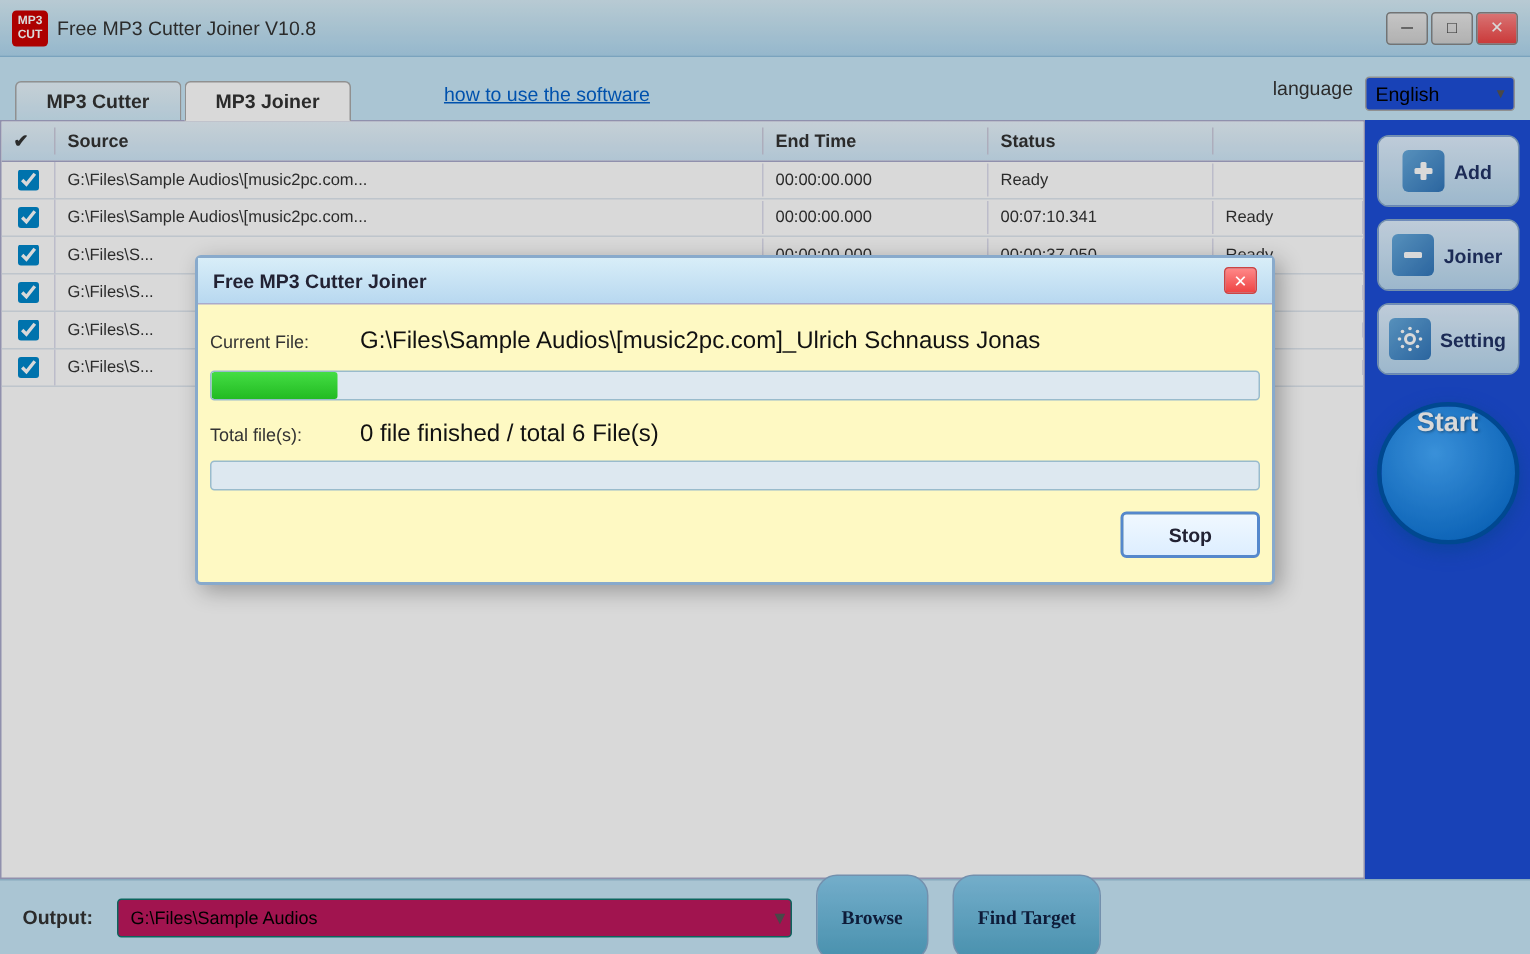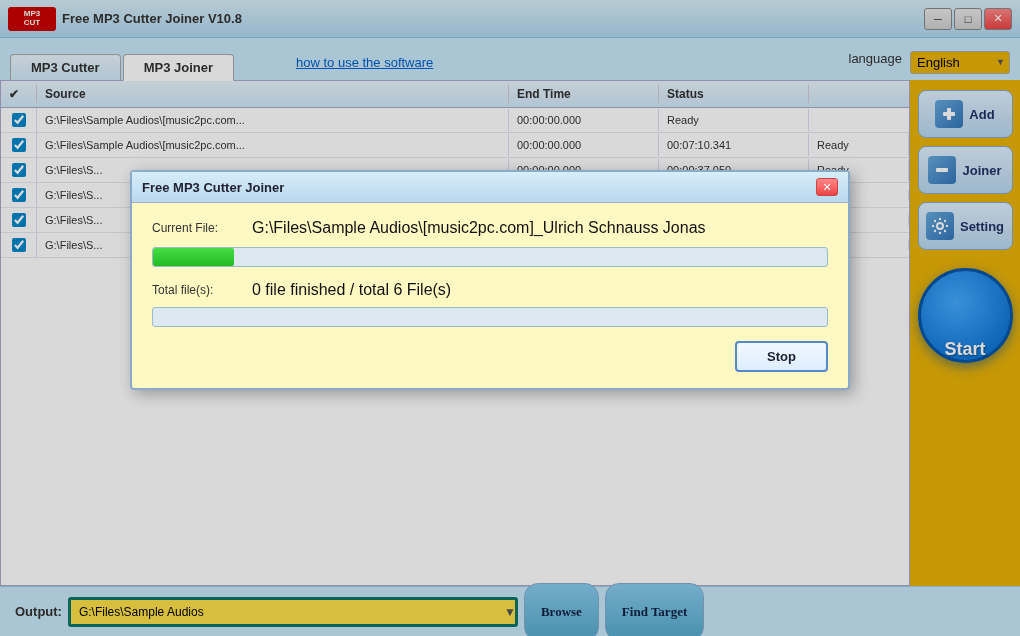--- a/index.html
+++ b/index.html
@@ -6,25 +6,25 @@
     body { width: 1020px; height: 636px; background: #c8e8f8; overflow: hidden; position: relative; }
 
     
     .title-bar {
       display: flex; align-items: center; justify-content: space-between;
       background: linear-gradient(to bottom, #d8eef8, #b0d8f0);
       height: 38px; padding: 0 8px; border-bottom: 1px solid #90c0e0;
     }
     .title-left { display: flex; align-items: center; gap: 6px; }
     .app-logo {
-      width: 48px; height: 24px; background: #cc0000; border-radius: 3px;
+      width: 24px; height: 24px; background: #cc0000; border-radius: 3px;
       display: flex; align-items: center; justify-content: center;
       font-size: 8px; color: white; font-weight: bold; line-height: 1.1;
     }
-    .title-text { font-size: 13px; font-weight: bold; color: #333; }
+    .title-text { font-size: 13px; font-weight: normal; color: #333; }
     .title-controls { display: flex; gap: 2px; }
     .title-btn {
       width: 28px; height: 22px; border: 1px solid #888; border-radius: 3px;
       background: linear-gradient(to bottom, #e8e8e8, #d0d0d0);
       cursor: pointer; display: flex; align-items: center; justify-content: center;
       font-size: 11px; color: #333;
     }
     .title-btn.close { background: linear-gradient(to bottom, #f88, #e44); color: white; }
 
     
@@ -46,21 +46,21 @@
       margin-left: 60px; color: #0060cc; text-decoration: underline;
       font-size: 13px; cursor: pointer; align-self: center;
     }
     .language-area {
       margin-left: auto; display: flex; align-items: flex-start; gap: 8px;
       align-self: center;
     }
     .lang-label { font-size: 13px; color: #333; }
     .lang-select {
       padding: 3px 20px 3px 6px; border: 1px solid #aaa; border-radius: 3px;
-      background: #eab308; font-size: 13px; cursor: pointer; appearance: none;
+      background: #1d4ed8; font-size: 13px; cursor: pointer; appearance: none;
       min-width: 100px;
     }
     .lang-select-wrapper { position: relative; }
     .lang-select-wrapper::after {
       content: '▼'; position: absolute; right: 5px; top: 50%; transform: translateY(-50%);
       font-size: 9px; color: #555; pointer-events: none;
     }
 
     
     .main-area {
@@ -87,51 +87,51 @@
       display: grid; grid-template-columns: 36px 1fr 150px 150px 100px;
       border-bottom: 1px solid #e0e8f0; align-items: center;
     }
     .cell { font-size: 11px; padding: 5px 8px; color: #333; border-right: 1px solid #dde; overflow: hidden; white-space: nowrap; }
     .check-cell { display: flex; align-items: center; justify-content: center; }
     .row-check { width: 14px; height: 14px; accent-color: #0088cc; }
 
     
     .sidebar {
       width: 110px; display: flex; flex-direction: column; align-items: center;
-      padding: 10px 6px; gap: 8px; background: #eab308;
+      padding: 10px 6px; gap: 8px; background: #1d4ed8;
     }
     .sidebar-btn {
       width: 95px; height: 48px; border-radius: 8px; border: 1px solid #88aacc;
       background: linear-gradient(to bottom, #e0f0ff, #b8d8f0);
       cursor: pointer; display: flex; align-items: center; justify-content: center; gap: 6px;
       font-size: 13px; font-weight: bold; color: #223366;
     }
     .sidebar-btn .icon-box {
       width: 28px; height: 28px; background: linear-gradient(135deg, #66aadd, #3377bb);
       border-radius: 4px; display: flex; align-items: center; justify-content: center; font-size: 14px;
     }
     .start-btn {
       width: 95px; height: 95px; border-radius: 50%; border: 3px solid #0055aa;
       background: radial-gradient(circle at 40% 35%, #44aaff, #0066cc);
-      cursor: pointer; display: flex; align-items: flex-end; justify-content: center;
+      cursor: pointer; display: flex; align-items: flex-start; justify-content: center;
       font-size: 18px; font-weight: bold; color: white; margin-top: 10px;
       box-shadow: 0 4px 12px rgba(0,80,160,0.5);
       text-shadow: 1px 1px 2px rgba(0,0,0,0.4);
     }
 
     
     .bottom-bar {
       height: 50px; background: #c8e8f8; display: flex; align-items: center;
-      padding: 0 15px; gap: 6px; border-top: 1px solid #a0c8e0;
+      padding: 0 15px; gap: 16px; border-top: 1px solid #a0c8e0;
     }
     .output-label { font-size: 13px; font-weight: bold; color: #333; }
     .output-input-wrapper { flex: 1; position: relative; max-width: 450px; }
     .output-input {
-      width: 100%; padding: 5px 30px 5px 8px; border: 3px solid #0f766e; border-radius: 3px;
-      background: #fde047; font-size: 12px;
+      width: 100%; padding: 5px 30px 5px 8px; border: 1px solid #0f766e; border-radius: 3px;
+      background: #be185d; font-size: 12px;
     }
     .output-dropdown {
       position: absolute; right: 2px; top: 50%; transform: translateY(-50%);
       background: none; border: none; cursor: pointer; font-size: 12px; color: #555;
     }
     .bottom-btn {
       padding: 20px 16px; border-radius: 14px; border: 1px solid #88aacc;
       background: linear-gradient(to bottom, #88ccee, #55aacc);
       font-size: 13px; font-weight: bold; color: #112244; cursor: pointer; font-family: Liberation Serif, serif;
     }
@@ -151,21 +151,21 @@
       display: flex; align-items: center; justify-content: space-between;
       background: linear-gradient(to bottom, #d8eef8, #b8d8f0);
       padding: 6px 10px; border-bottom: 1px solid #aac;
     }
     .dialog-title { font-size: 13px; font-weight: bold; color: #223; }
     .dialog-close {
       width: 22px; height: 18px; background: linear-gradient(to bottom, #f88, #e44);
       border: 1px solid #c44; border-radius: 3px; cursor: pointer;
       display: flex; align-items: center; justify-content: center; font-size: 11px; color: white;
     }
-    .dialog-body { padding: 16px 20px; }
+    .dialog-body { padding: 16px 8px; }
     .dialog-row { display: flex; align-items: center; margin-bottom: 10px; }
     .dialog-field-label { font-size: 12px; color: #333; width: 100px; }
     .dialog-field-value { font-size: 16px; color: #111; }
     .progress-bar-outer {
       width: 100%; height: 20px; background: #dde8f0; border: 1px solid #99bbcc;
       border-radius: 3px; margin-bottom: 14px; overflow: hidden;
     }
     .progress-bar-inner {
       height: 100%; background: linear-gradient(to bottom, #44dd44, #22bb22);
       border-radius: 2px;

